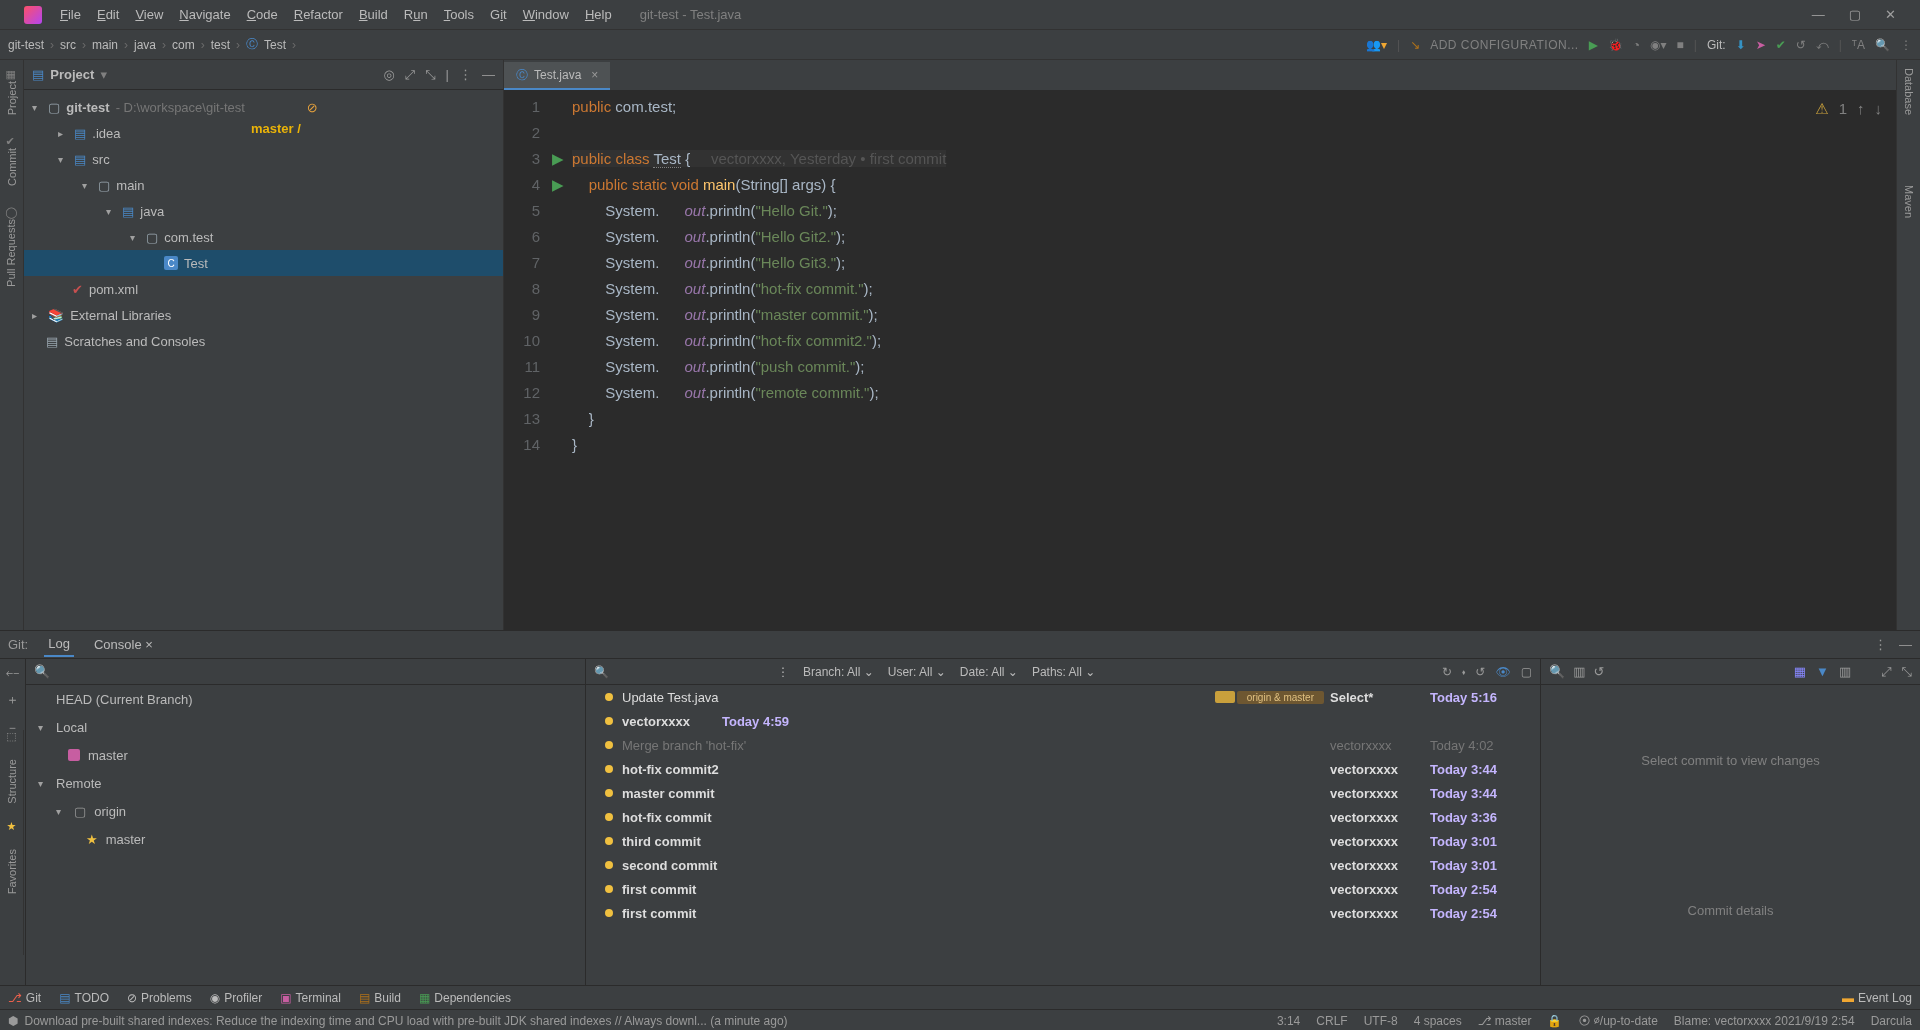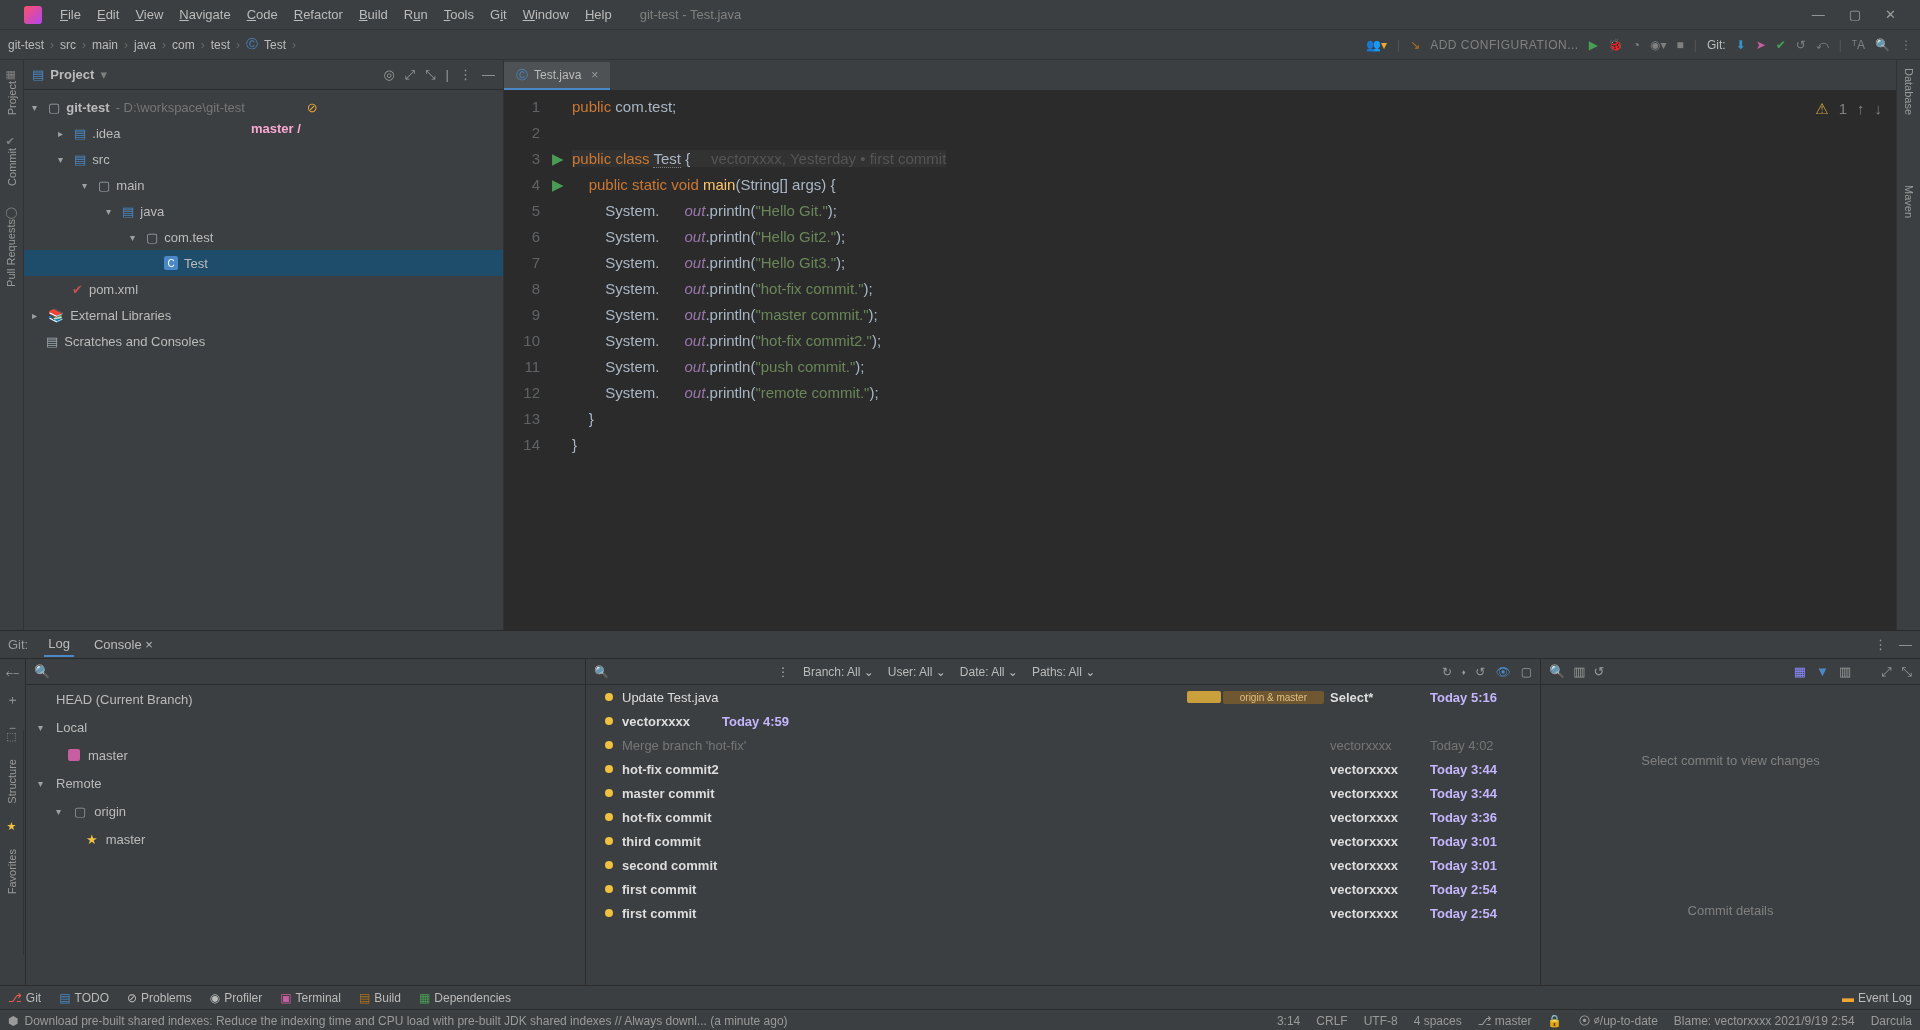--- a/index.html
+++ b/index.html
@@ -43,21 +43,21 @@
 .project-header .title { font-weight: bold; }
 .project-header .icons { margin-left: auto; display: flex; gap: 10px; color: #9a9a9a; }
 .tree { flex: 1; padding: 4px 0; overflow: auto; }
 .tree-row { height: 26px; display: flex; align-items: center; padding-left: 8px; gap: 6px; cursor: pointer; }
 .tree-row.sel2 { background: #1e4d6b; }
 .tree-row .chev { width: 10px; color: #a0a0a0; font-size: 10px; }
 .tree-row .folder { color: #9aa7b0; }
 .tree-row .folder-blue { color: #4a88c7; }
 .tree-row .class-c { background: #4a88c7; color: #fff; width: 14px; height: 14px; border-radius: 2px; font-size: 10px; display: inline-flex; align-items: center; justify-content: center; }
 .tree-row .faded { color: #767676; }
-.tree-row .gold { color: #f9a8d4; font-weight: bold; margin-top: 43px; }
+.tree-row .gold { color: #eab308; font-weight: bold; margin-top: 43px; }
 .tree-row .orange { color: #e8a33d; }
 .tree-row .maven { color: #c75050; }
 .tree-row .lib { color: #b07219; }
 
 
 .editor-area { flex: 1; background: #2b2b2b; display: flex; flex-direction: column; }
 .editor-tabs { height: 30px; background: #3c3f41; display: flex; align-items: flex-end; }
 .editor-tab { height: 28px; background: #4e5254; padding: 0 12px; display: flex; align-items: center; gap: 6px; font-size: 12px; border-bottom: 2px solid #4a88c7; }
 .editor-tab .c-icon { color: #4a88c7; }
 .editor-tab .close { color: #9a9a9a; margin-left: 4px; }
@@ -100,21 +100,21 @@
 .commit-toolbar .right { margin-left: auto; display: flex; gap: 10px; color: #9a9a9a; }
 .commit-toolbar .right .blue { color: #4a88c7; }
 .commit-rows { flex: 1; overflow: auto; }
 .commit-row { height: 24px; display: flex; align-items: center; padding-left: 10px; font-size: 13px; }
 .commit-row .graph { width: 26px; display: flex; justify-content: center; }
 .commit-row .dot { width: 8px; height: 8px; border-radius: 50%; background: #f0c040; }
 .commit-row .msg { flex: 1; color: #dddddd; font-weight: bold; }
 .commit-row .msg.merge { color: #767676; font-weight: normal; }
 .commit-row .msg.normal { font-weight: normal; }
 .commit-row .tags { display: flex; gap: 2px; margin-right: 6px; }
-.commit-row .tag { font-size: 10px; padding: 1px 17px; border-radius: 2px; }
+.commit-row .tag { font-size: 10px; padding: 1px 10px; border-radius: 2px; }
 .commit-row .tag.origin { background: #6e5731; color: #e0c080; }
 .commit-row .tag.marker { background: #c9a03c; width: 12px; height: 12px; border-radius: 2px; }
 .commit-row .author { width: 100px; color: #dddddd; font-weight: bold; }
 .commit-row .author.merge { color: #767676; font-weight: normal; }
 .commit-row .date { width: 110px; color: #c4b5fd; font-weight: bold; }
 .commit-row .date.merge { color: #767676; font-weight: normal; }
 
 .commit-detail { width: 380px; border-left: 1px solid #2b2b2b; display: flex; flex-direction: column; }
 .detail-toolbar { height: 26px; display: flex; align-items: center; justify-content: flex-end; padding: 0 8px; gap: 10px; color: #9a9a9a; border-bottom: 1px solid #2b2b2b; }
 .detail-toolbar .left { margin-right: auto; display: flex; gap: 8px;}

